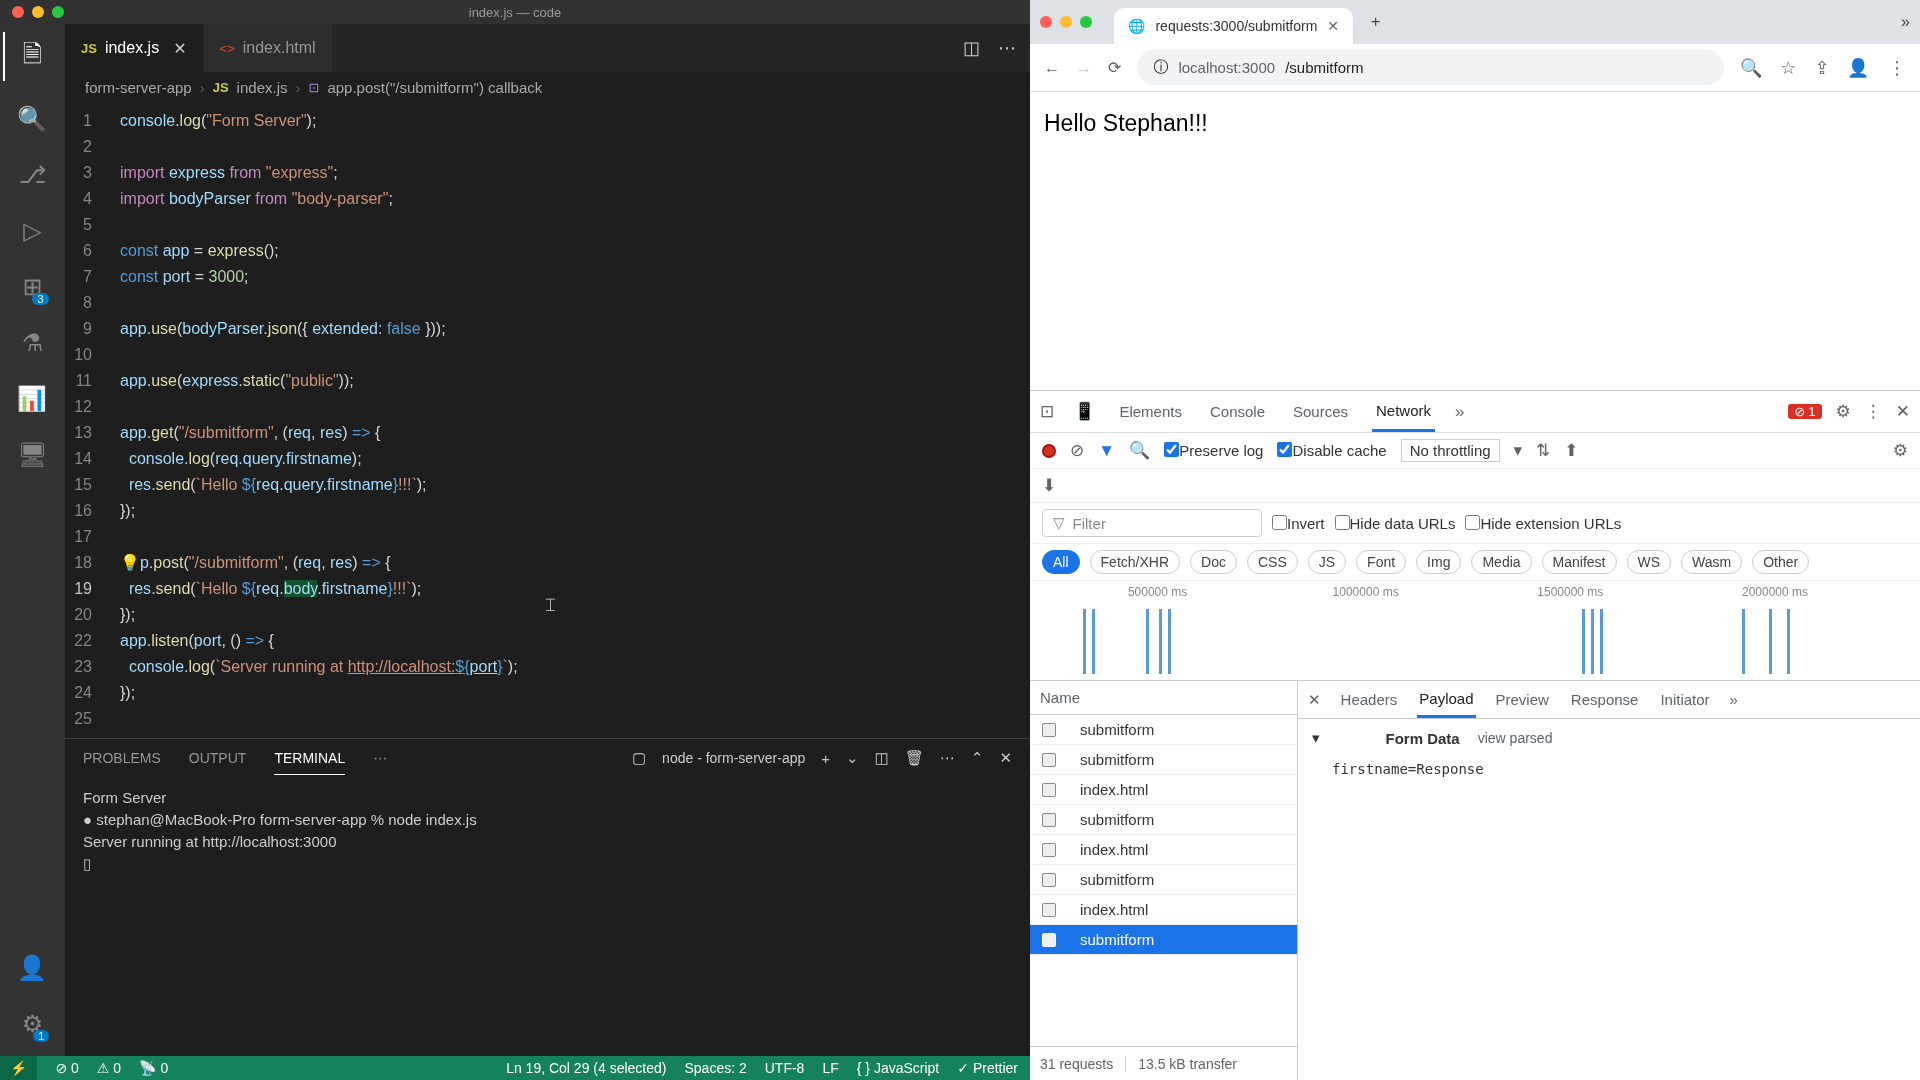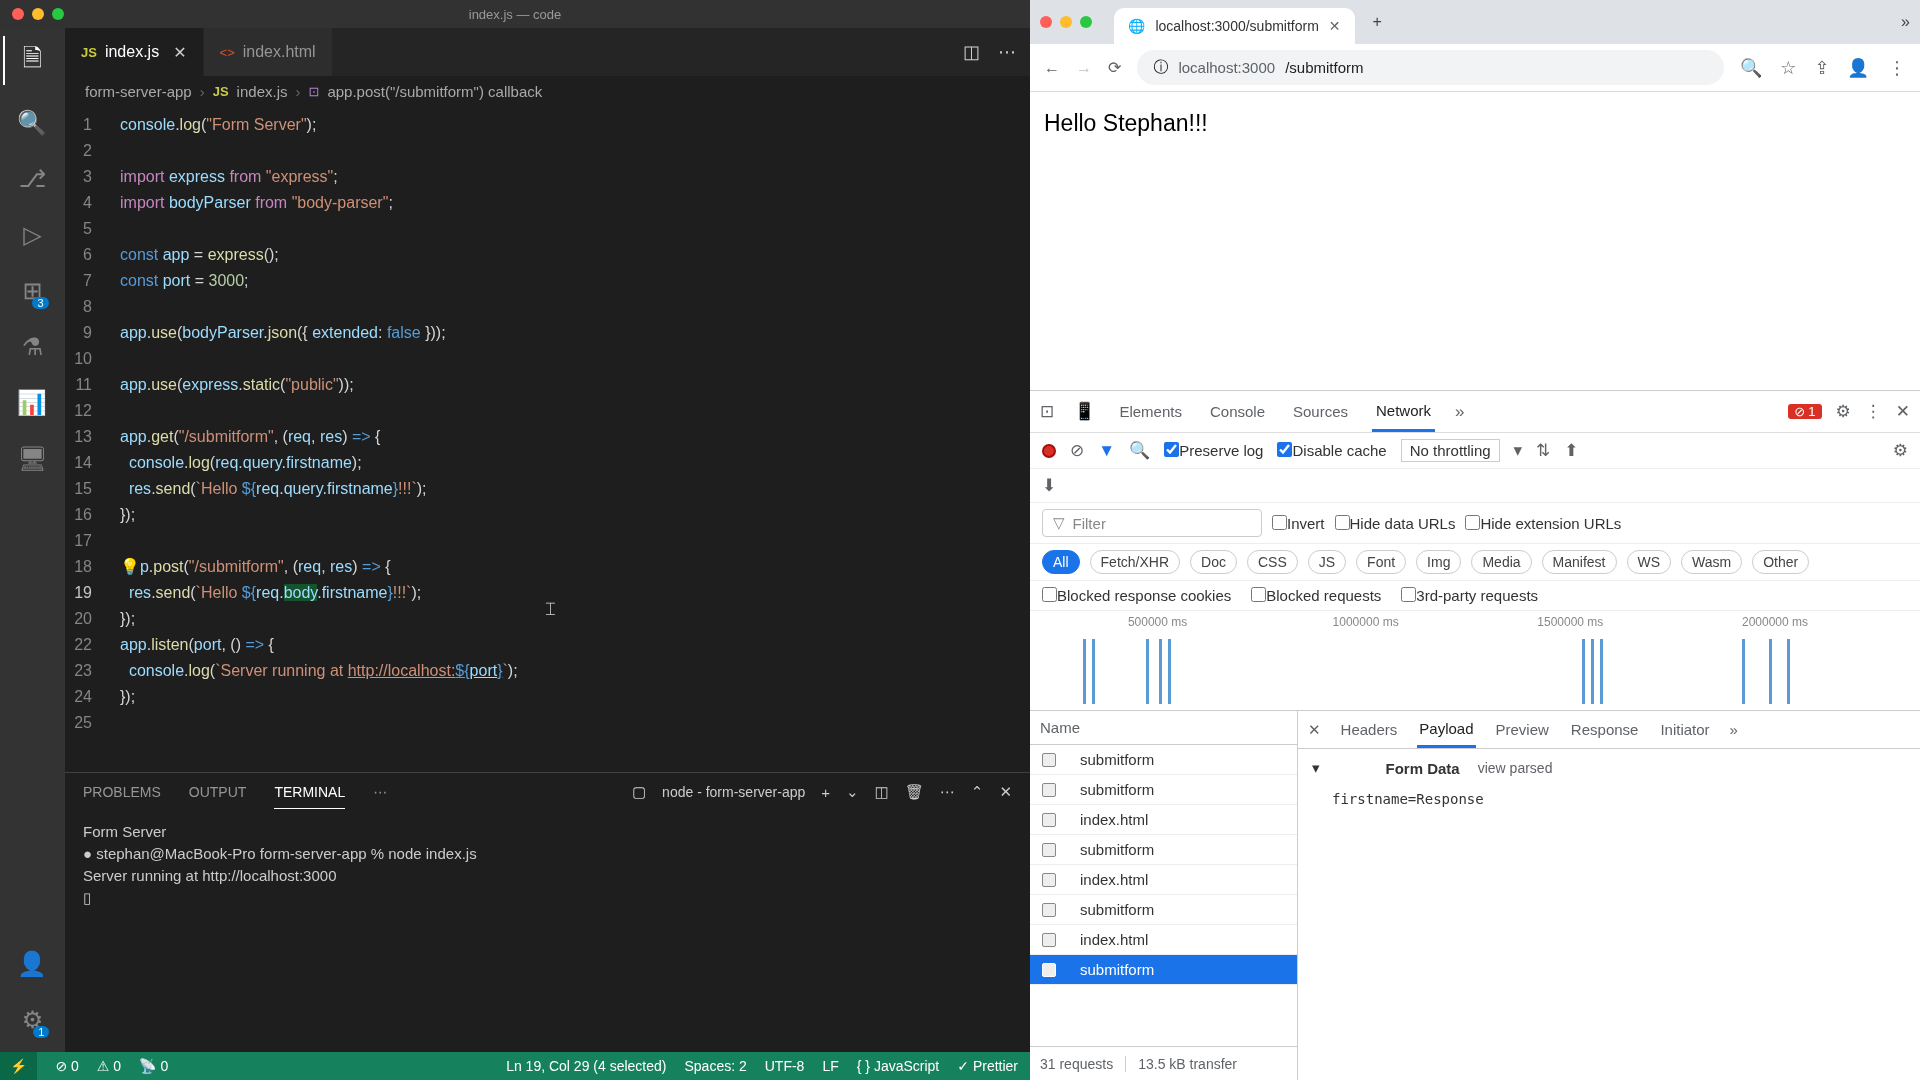--- a/index.html
+++ b/index.html
@@ -40,21 +40,21 @@
 .code-line { display: flex; }
 .ln { width: 55px; text-align: right; color: #858585; padding-right: 28px; user-select: none; flex-shrink: 0; }
 .code-line.active .ln { color: #c6c6c6; }
 .lc { white-space: pre; color: #d4d4d4; }
 .kw { color: #c586c0; } .str { color: #ce9178; } .var { color: #9cdcfe; } .fn { color: #dcdcaa; } .num { color: #b5cea8; }
 .bool { color: #569cd6; } .const { color: #569cd6; } .op { color: #d4d4d4; }
 .prop { color: #9cdcfe; } .sel { background: #14532d; } .bulb { color: #ffcc00; }
 .url { text-decoration: underline; }
 .cursor-mark { position: absolute; font-size: 18px; color: #d4d4d4; left: 480px; top: 490px; }
 
-.terminal-panel { height: 280px; border-top: 1px solid #414141; background: #1e1e1e; display: flex; flex-direction: column; }
+.terminal-panel { height: 318px; border-top: 1px solid #414141; background: #1e1e1e; display: flex; flex-direction: column; }
 .term-tabs { height: 38px; display: flex; align-items: center; padding: 0 18px; gap: 28px; color: #969696; font-size: 14px; }
 .term-tab.active { color: #fff; border-bottom: 1px solid #fff; padding-bottom: 8px; margin-bottom: -9px; }
 .term-actions { margin-left: auto; display: flex; align-items: center; gap: 16px; color: #ccc; font-size: 15px; }
 .term-label { font-size: 14px; color: #ccc; }
 .term-content { flex: 1; padding: 10px 18px; font-family: Menlo, monospace; font-size: 15px; line-height: 22px; color: #ccc; }
 
 .status-bar { height: 28px; background: #16825d; display: flex; align-items: center; padding: 0 12px; gap: 18px; color: #fff; font-size: 14px; }
 .sb-remote { background: #0b6847; height: 100%; display: flex; align-items: center; padding: 0 10px; margin-left: -12px; }
 .sb-right { margin-left: auto; display: flex; gap: 18px; }
 
@@ -317,21 +317,21 @@
 <div class="browser">
   <div class="br-chrome">
     <div class="br-tabbar">
       <div class="br-traffic">
         <div class="tl tl-red"></div>
         <div class="tl tl-yellow"></div>
         <div class="tl tl-green"></div>
       </div>
       <div class="br-tab">
         <span>🌐</span>
-        <span>localhost:3000/submitform</span>
+        <span>requests:3000/submitform</span>
         <span class="br-tab-close">✕</span>
       </div>
       <div class="br-newtab">+</div>
       <div class="br-chev">»</div>
     </div>
     <div class="br-toolbar">
       <span>←</span>
       <span style="opacity:.4">→</span>
       <span>⟳</span>
       <div class="br-url">
@@ -414,34 +414,20 @@
         <span class="ft-btn">CSS</span>
         <span class="ft-btn">JS</span>
         <span class="ft-btn">Font</span>
         <span class="ft-btn">Img</span>
         <span class="ft-btn">Media</span>
         <span class="ft-btn">Manifest</span>
         <span class="ft-btn">WS</span>
         <span class="ft-btn">Wasm</span>
         <span class="ft-btn">Other</span>
       </div>
-    <div class="dt-row3">
-      <label class="dt-chk">
-          <input type="checkbox" style="">
-          <span>Blocked response cookies</span>
-        </label>
-      <label class="dt-chk">
-          <input type="checkbox" style="">
-          <span>Blocked requests</span>
-        </label>
-      <label class="dt-chk">
-          <input type="checkbox" style="">
-          <span>3rd-party requests</span>
-        </label>
-    </div>
     <div class="dt-timeline">
       <span class="tl-label" style="left:11%">500000 ms</span>
       <span class="tl-label" style="left:34%">1000000 ms</span>
       <span class="tl-label" style="left:57%">1500000 ms</span>
       <span class="tl-label" style="left:80%">2000000 ms</span>
       <div class="tl-bar" style="left:6%"></div>
         <div class="tl-bar" style="left:7%"></div>
       <div class="tl-bar" style="left:13%"></div>
         <div class="tl-bar" style="left:14.5%"></div>
         <div class="tl-bar" style="left:15.5%"></div>

